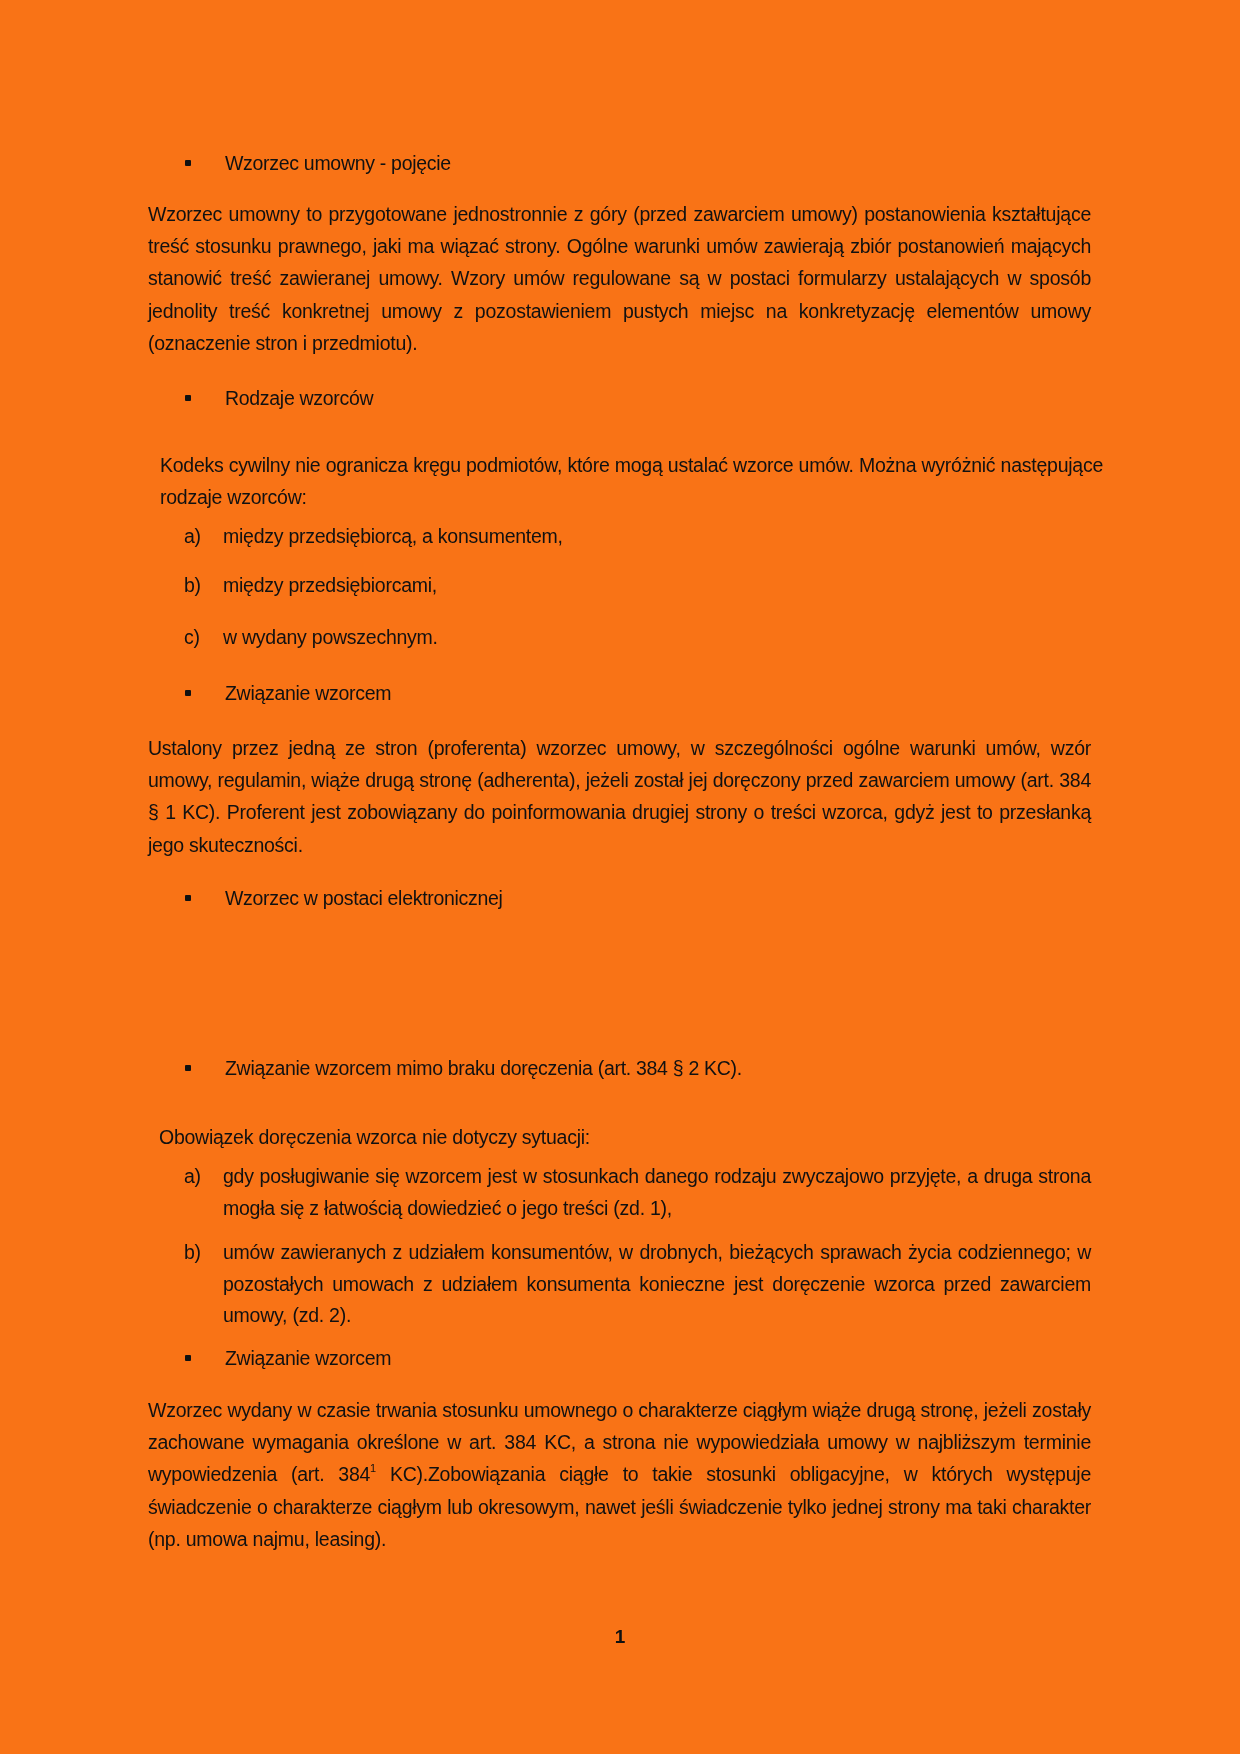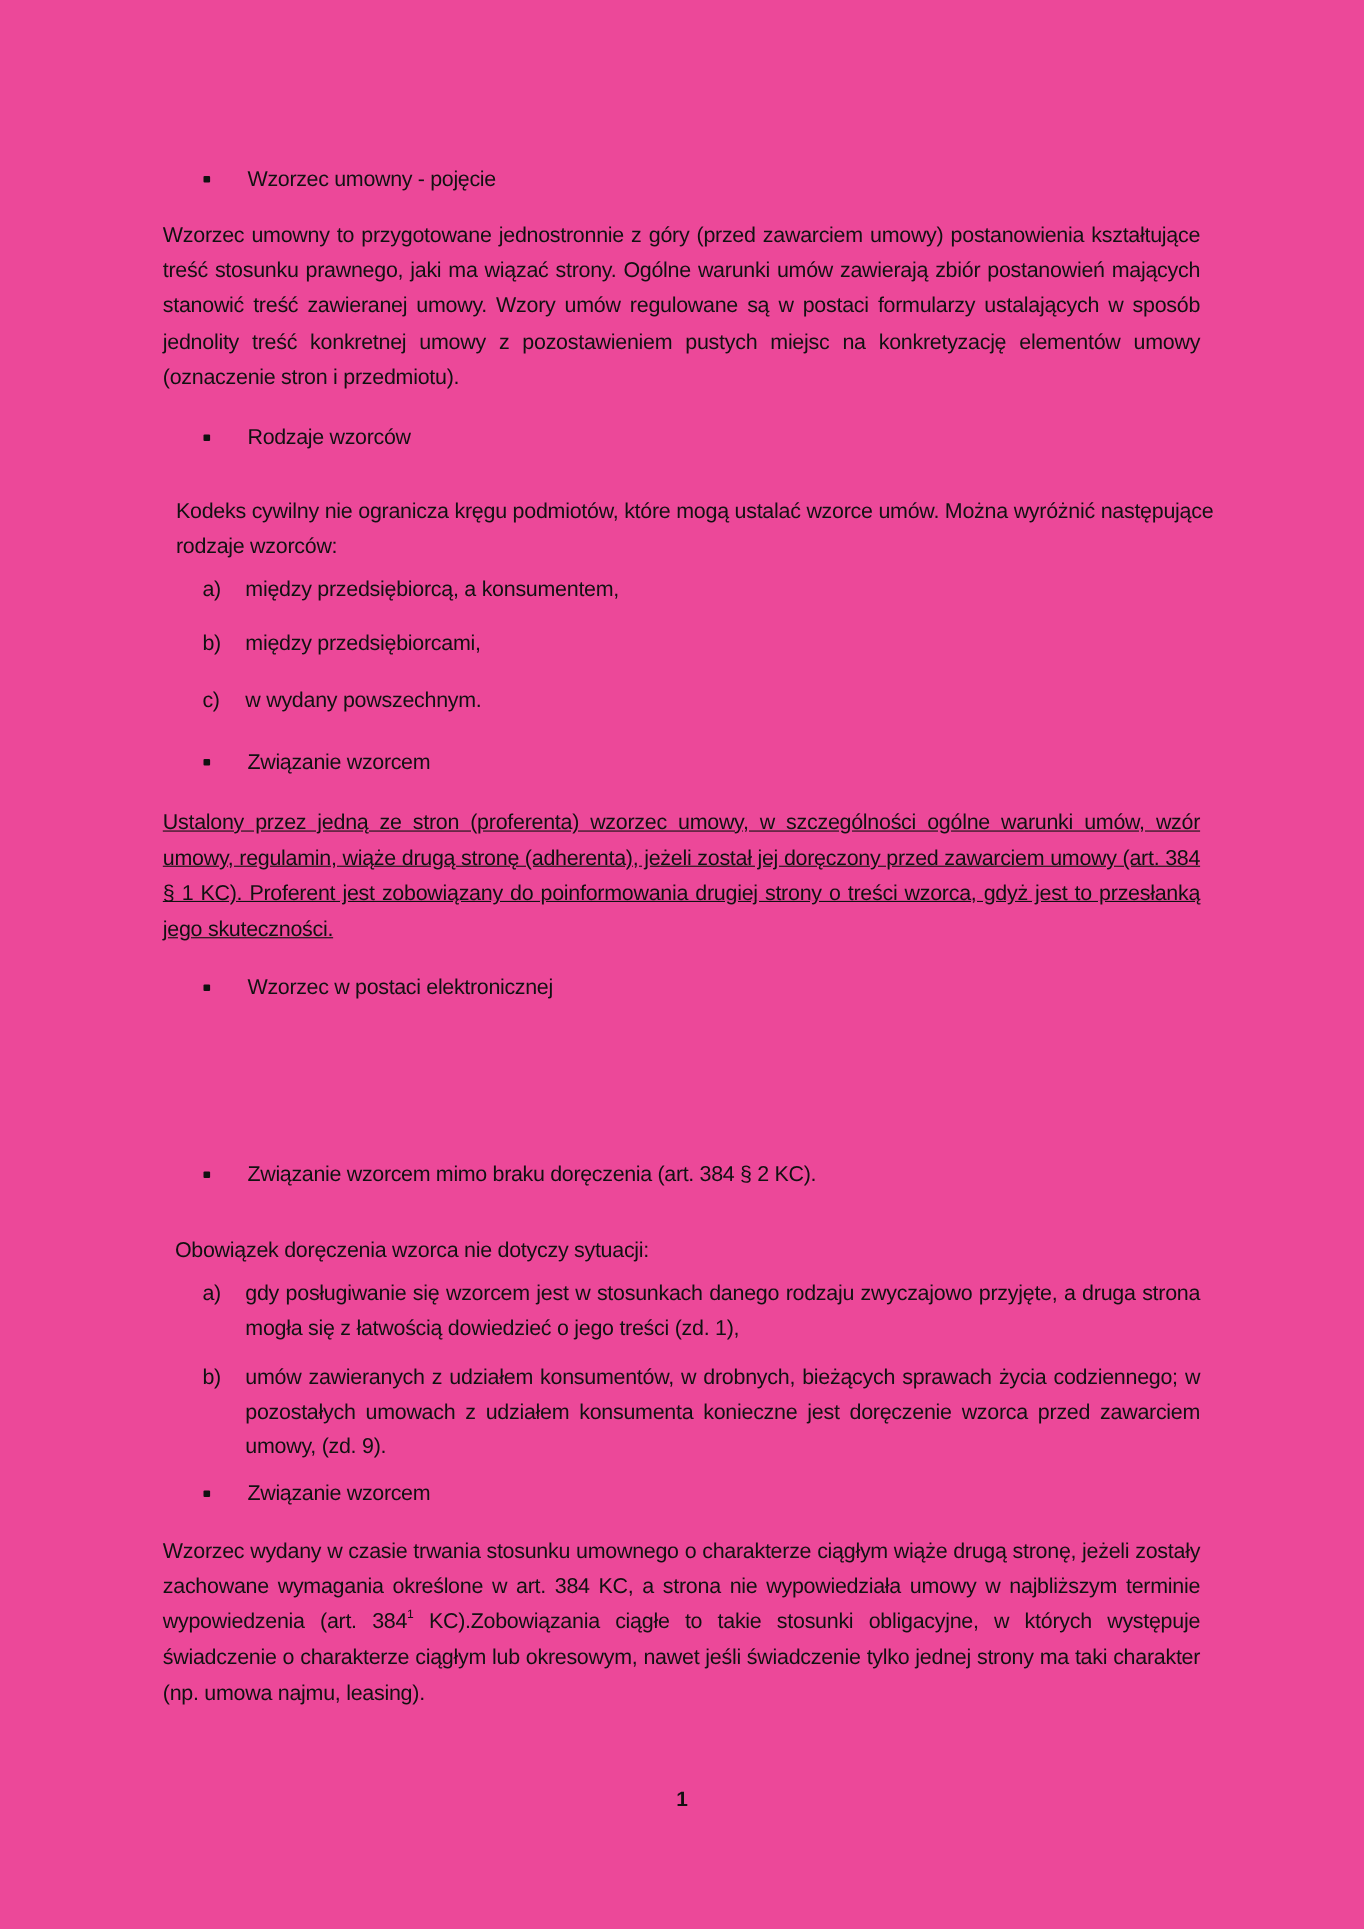--- a/index.html
+++ b/index.html
@@ -1,18 +1,18 @@
 <!DOCTYPE html>
 <html><head>
 <meta charset="utf-8">
 <style>
   html, body { margin: 0; padding: 0; background: #ffffff; }
   body { width: 1240px; height: 1754px; position: relative; overflow: hidden;
          font-family: "Liberation Sans", "DejaVu Sans", sans-serif; color: #111111; }
-  .page { position: absolute; left: 0; top: 0; width: 1240px; height: 1754px; background: #ec4899; }
+  .page { position: absolute; left: 0; top: 0; width: 1240px; height: 1754px; background: #f97316; }
   .block { position: absolute; left: 148px; width: 943px; font-size: 19.5px; line-height: 32.2px; }
   .para { text-align: justify; text-align-last: left; letter-spacing: -0.25px; word-spacing: 0px; }
   .bullet { position: absolute; left: 37px; width: 6px; height: 6px; background: #111111; border-radius: 1px; top: 13px; }
   .heading-text { position: absolute; left: 77px; white-space: nowrap; letter-spacing: -0.3px; }
   .li { position: absolute; left: 148px; width: 943px; font-size: 19.5px; line-height: 31.5px; }
   .li-marker { position: absolute; left: 36px; top: 0; letter-spacing: -0.3px; }
   .li-text { position: absolute; left: 75px; width: 868px; text-align: justify; text-align-last: left; letter-spacing: -0.25px; }
   .li-text.single { white-space: nowrap; }
   sup { font-size: 11px; line-height: 0; position: relative; top: -2px; }
   .page-number { position: absolute; left: 0; width: 1240px; top: 1626px; text-align: center; font-size: 19px; font-weight: bold; }
@@ -44,40 +44,40 @@
   </div>
   <div class="li" style="top:622px;">
     <span class="li-marker">c)</span>
     <span class="li-text single">w wydany powszechnym.</span>
   </div>
 
   <div class="block" style="top:677px;height:32px;">
     <span class="bullet"></span>
     <span class="heading-text">Związanie wzorcem</span>
   </div>
-  <p class="block para" style="top:732px;margin:0;text-decoration:underline;">Ustalony przez jedną ze stron (proferenta) wzorzec umowy, w szczególności ogólne warunki umów, wzór umowy, regulamin, wiąże drugą stronę (adherenta), jeżeli został jej doręczony przed zawarciem umowy (art. 384 § 1 KC). Proferent jest zobowiązany do poinformowania drugiej strony o treści wzorca, gdyż jest to przesłanką jego skuteczności.</p>
+  <p class="block para" style="top:732px;margin:0;">Ustalony przez jedną ze stron (proferenta) wzorzec umowy, w szczególności ogólne warunki umów, wzór umowy, regulamin, wiąże drugą stronę (adherenta), jeżeli został jej doręczony przed zawarciem umowy (art. 384 § 1 KC). Proferent jest zobowiązany do poinformowania drugiej strony o treści wzorca, gdyż jest to przesłanką jego skuteczności.</p>
 
   <div class="block" style="top:882px;height:32px;">
     <span class="bullet"></span>
     <span class="heading-text">Wzorzec w postaci elektronicznej</span>
   </div>
 
   <div class="block" style="top:1052px;height:32px;">
     <span class="bullet"></span>
     <span class="heading-text">Związanie wzorcem mimo braku doręczenia (art. 384 § 2 KC).</span>
   </div>
   <p class="block para" style="top:1110px;margin:11px;">Obowiązek doręczenia wzorca nie dotyczy sytuacji:</p>
 
   <div class="li" style="top:1161px;">
     <span class="li-marker">a)</span>
     <span class="li-text">gdy posługiwanie się wzorcem jest w stosunkach danego rodzaju zwyczajowo przyjęte, a druga strona mogła się z łatwością dowiedzieć o jego treści (zd. 1),</span>
   </div>
   <div class="li" style="top:1237px;">
     <span class="li-marker">b)</span>
-    <span class="li-text">umów zawieranych z udziałem konsumentów, w drobnych, bieżących sprawach życia codziennego; w pozostałych umowach z udziałem konsumenta konieczne jest doręczenie wzorca przed zawarciem umowy, (zd. 9).</span>
+    <span class="li-text">umów zawieranych z udziałem konsumentów, w drobnych, bieżących sprawach życia codziennego; w pozostałych umowach z udziałem konsumenta konieczne jest doręczenie wzorca przed zawarciem umowy, (zd. 2).</span>
   </div>
 
   <div class="block" style="top:1342px;height:32px;">
     <span class="bullet"></span>
     <span class="heading-text">Związanie wzorcem</span>
   </div>
   <p class="block para" style="top:1394px;margin:0;"><span>Wzorzec wydany w czasie trwania stosunku umownego o charakterze ciągłym wiąże drugą stronę, jeżeli zostały zachowane wymagania określone w art. 384 KC, a strona nie wypowiedziała umowy w najbliższym terminie wypowiedzenia (art. 384</span><sup>1</sup><span> KC).Zobowiązania ciągłe to takie stosunki obligacyjne, w których występuje świadczenie o charakterze ciągłym lub okresowym, nawet jeśli świadczenie tylko jednej strony ma taki charakter (np. umowa najmu, leasing).</span></p>
 
   <div class="page-number">1</div>
 </div>

